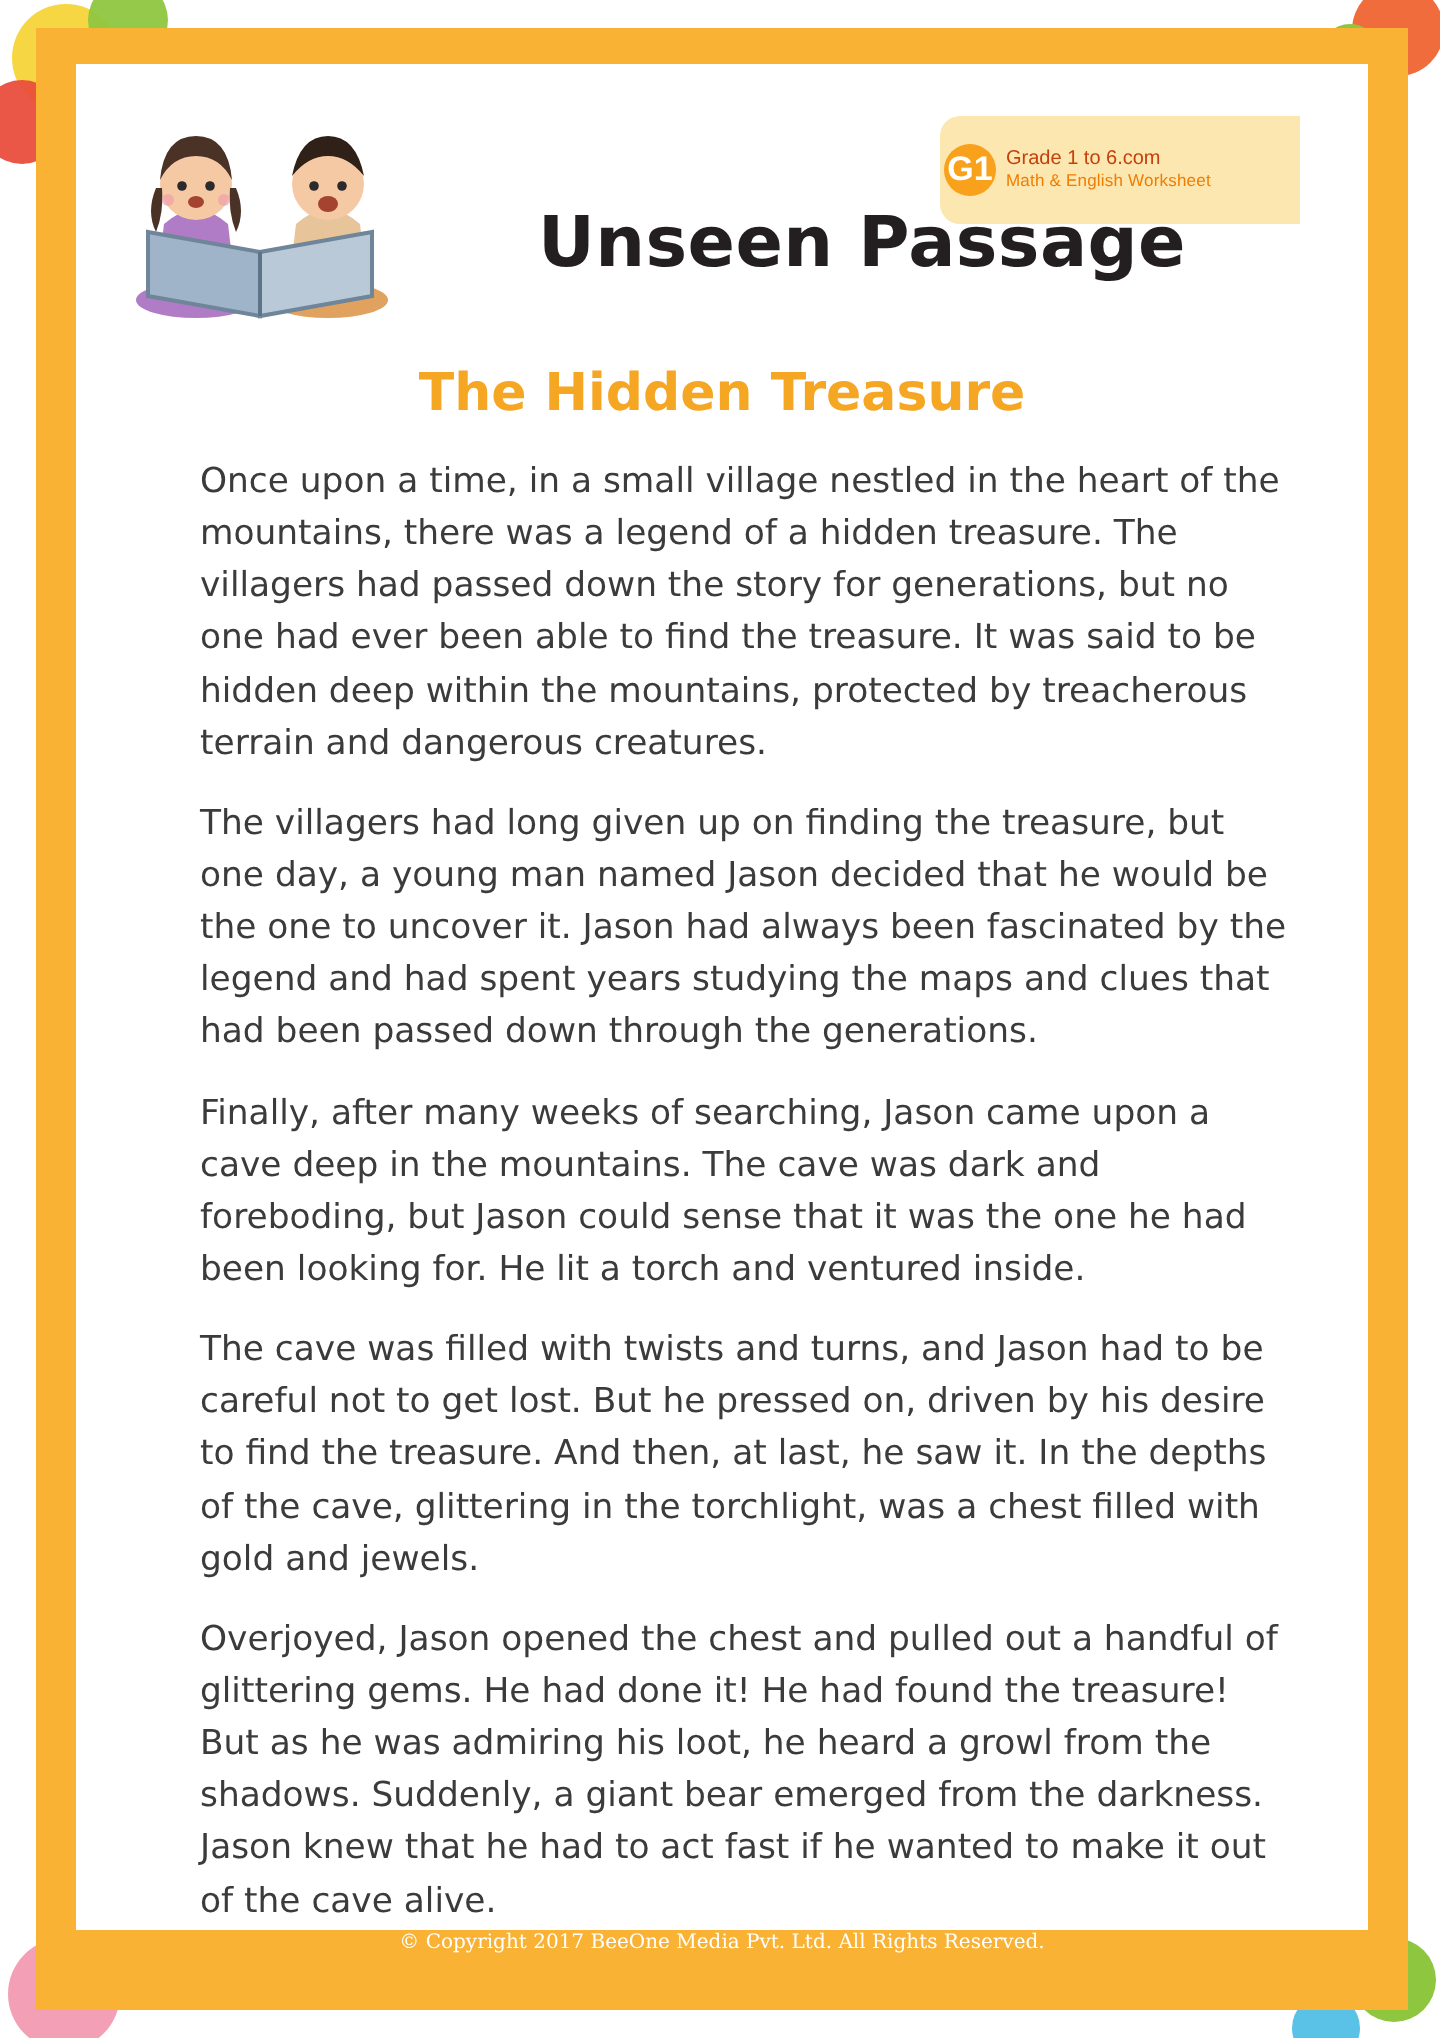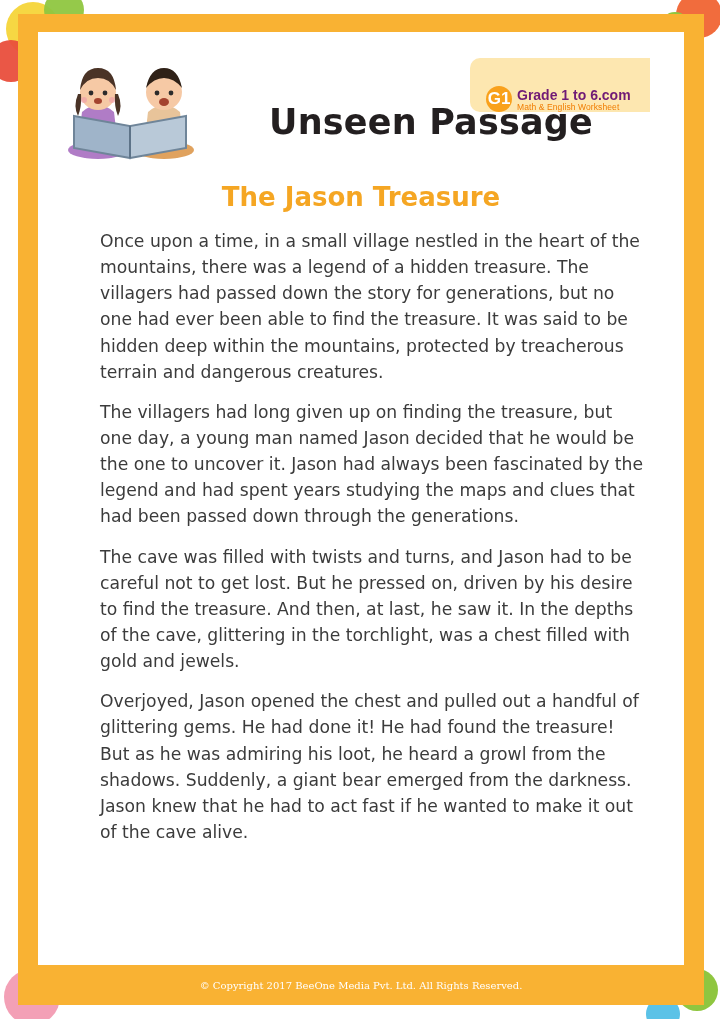--- a/index.html
+++ b/index.html
@@ -60,41 +60,41 @@
   
   .logo-badge {
     position: absolute;
     right: 34px;
     top: 26px;
     width: 180px;
     height: 54px;
     background: #fde7b0;
     border-radius: 10px 0 0 10px;
     display: flex;
-    align-items: flex-end;
-    padding-left: 16px;
+    align-items: center;
+    padding-left: 2px;
     box-sizing: border-box;
   }
   .logo-mark {
     width: 26px; height: 26px;
     border-radius: 50%;
     background: #f9a11b;
     color: #fff;
     font-weight: bold;
     font-size: 17px;
     display: flex; align-items: center; justify-content: center;
     margin-right: 5px;
     flex: none;
     position: relative;
   }
   .logo-text { line-height: 1.05; }
   .logo-title {
-    font-size: 14px;
-    font-weight: bold;
-    color: #701a75;
+    font-size: 10px;
+    font-weight: normal;
+    color: #c2410c;
   }
   .logo-sub {
     font-size: 8.5px;
     font-weight: normal;
     color: #f07c00;
     letter-spacing: .1px;
   }
 
   
   .kids {
@@ -143,21 +143,21 @@
   }
   .passage p {
     margin: 0 0 14px 16px;
   }
 
   
   .footer {
     position: absolute;
     left: 18px;
     right: 16px;
-    bottom: 14px;
+    bottom: 28px;
     height: 40px;
     display: flex;
     align-items: center;
     justify-content: center;
     color: #ffffff;
     font-size: 10px;
     font-family: "DejaVu Serif", serif;
   }
 </style>
 </head>
@@ -213,25 +213,26 @@
 
     <div class="logo-badge">
       <div class="logo-mark">G1</div>
       <div class="logo-text">
         <div class="logo-title">Grade 1 to 6.com</div>
         <div class="logo-sub">Math &amp; English Worksheet</div>
       </div>
     </div>
 
     <div class="main-title">Unseen Passage</div>
-    <div class="sub-title">The Jason Treasure</div>
+    <div class="sub-title">The Hidden Treasure</div>
 
     <div class="passage">
       <p>Once upon a time, in a small village nestled in the heart of the mountains, there was a legend of a hidden treasure. The villagers had passed down the story for generations, but no one had ever been able to find the treasure. It was said to be hidden deep within the mountains, protected by treacherous terrain and dangerous creatures.</p>
       <p>The villagers had long given up on finding the treasure, but one day, a young man named Jason decided that he would be the one to uncover it. Jason had always been fascinated by the legend and had spent years studying the maps and clues that had been passed down through the generations.</p>
+      <p>Finally, after many weeks of searching, Jason came upon a cave deep in the mountains. The cave was dark and foreboding, but Jason could sense that it was the one he had been looking for. He lit a torch and ventured inside.</p>
       <p>The cave was filled with twists and turns, and Jason had to be careful not to get lost. But he pressed on, driven by his desire to find the treasure. And then, at last, he saw it. In the depths of the cave, glittering in the torchlight, was a chest filled with gold and jewels.</p>
       <p>Overjoyed, Jason opened the chest and pulled out a handful of glittering gems. He had done it! He had found the treasure! But as he was admiring his loot, he heard a growl from the shadows. Suddenly, a giant bear emerged from the darkness. Jason knew that he had to act fast if he wanted to make it out of the cave alive.</p>
     </div>
 
   </div>
 
   <div class="footer">© Copyright 2017 BeeOne Media Pvt. Ltd. All Rights Reserved.</div>
 
 </div>
 

